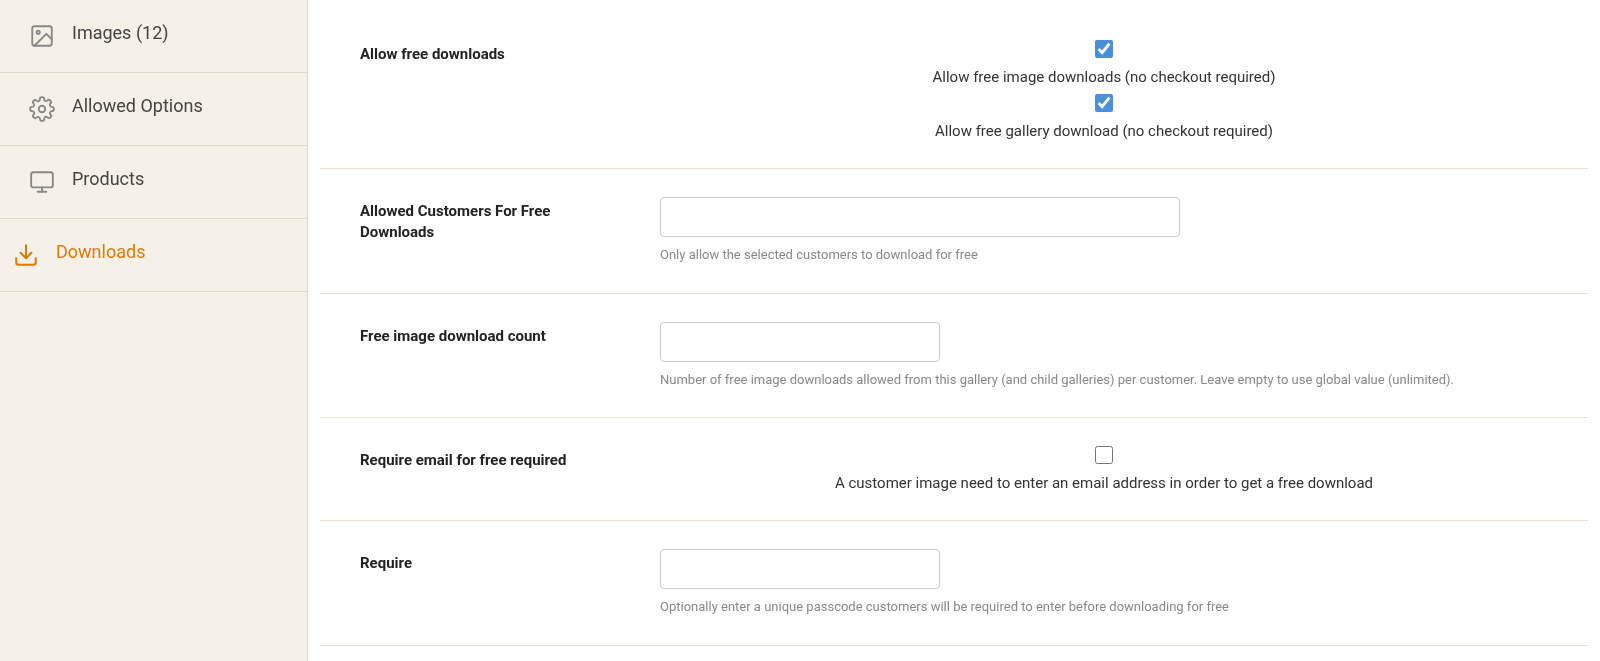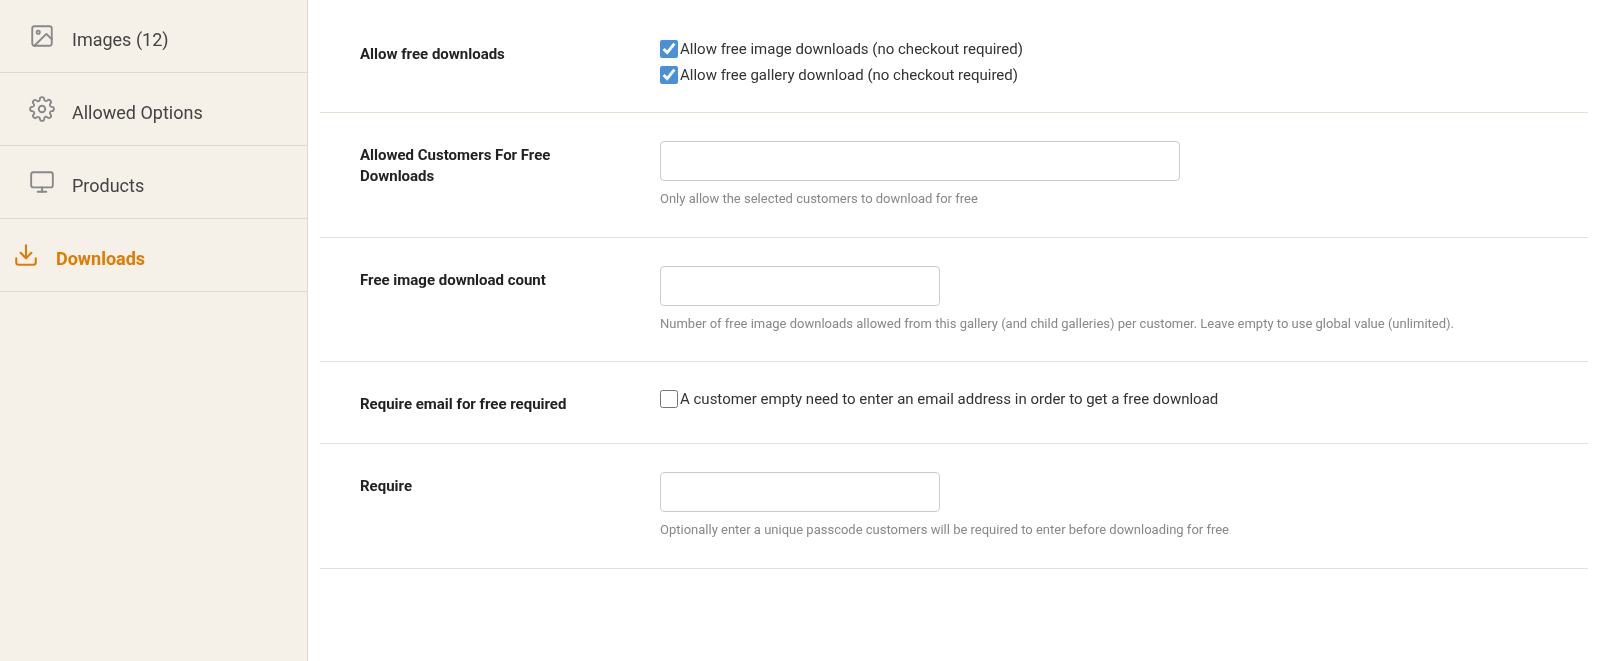--- a/index.html
+++ b/index.html
@@ -17,33 +17,33 @@
       min-width: 308px;
       background: #f5f0e8;
       border-right: 1px solid #e0d8cc;
       display: flex;
       flex-direction: column;
       padding-top: 0;
     }
 
     .sidebar-item {
       display: flex;
-      align-items: flex-end;
+      align-items: flex-start;
       gap: 16px;
       padding: 22px 28px;
       border-bottom: 1px solid #e0d8cc;
       cursor: pointer;
       font-size: 18px;
       font-weight: 400;
       color: #444;
     }
 
     .sidebar-item.active {
       color: #e07b00;
-      font-weight: 700;
+      font-weight: 400;
       padding-left: 12px;
     }
 
     .sidebar-item .icon {
       width: 28px;
       height: 28px;
       display: flex;
       align-items: center;
       justify-content: center;
       flex-shrink: 0;
@@ -78,23 +78,24 @@
     .form-control {
       flex: 1;
       display: flex;
       flex-direction: column;
       gap: 8px;
     }
 
     .checkbox-row {
       display: flex;
       align-items: center;
-      gap: 2px;
+      gap: 10px;
       font-size: 15px;
       color: #333;
+      flex-direction: column;
     }
 
     .checkbox-row input[type="checkbox"] {
       width: 18px;
       height: 18px;
       accent-color: #4a90d9;
       cursor: pointer;
       flex-shrink: 0;
     }
 
@@ -201,21 +202,21 @@
       <input type="text" class="text-input" value="" style="">
       <span class="hint-text">Number of free image downloads allowed from this gallery (and child galleries) per customer. Leave empty to use global value (unlimited).</span>
     </div>
   </div>
 
   <div class="form-row">
     <div class="form-label">Require email for free required</div>
     <div class="form-control">
       <label class="checkbox-row">
         <input type="checkbox" style="">
-        <span>A customer empty need to enter an email address in order to get a free download</span>
+        <span>A customer image need to enter an email address in order to get a free download</span>
       </label>
     </div>
   </div>
 
   <div class="form-row">
     <div class="form-label">Require</div>
     <div class="form-control">
       <input type="text" class="text-input" value="" style="">
       <span class="hint-text">Optionally enter a unique passcode customers will be required to enter before downloading for free</span>
     </div>

